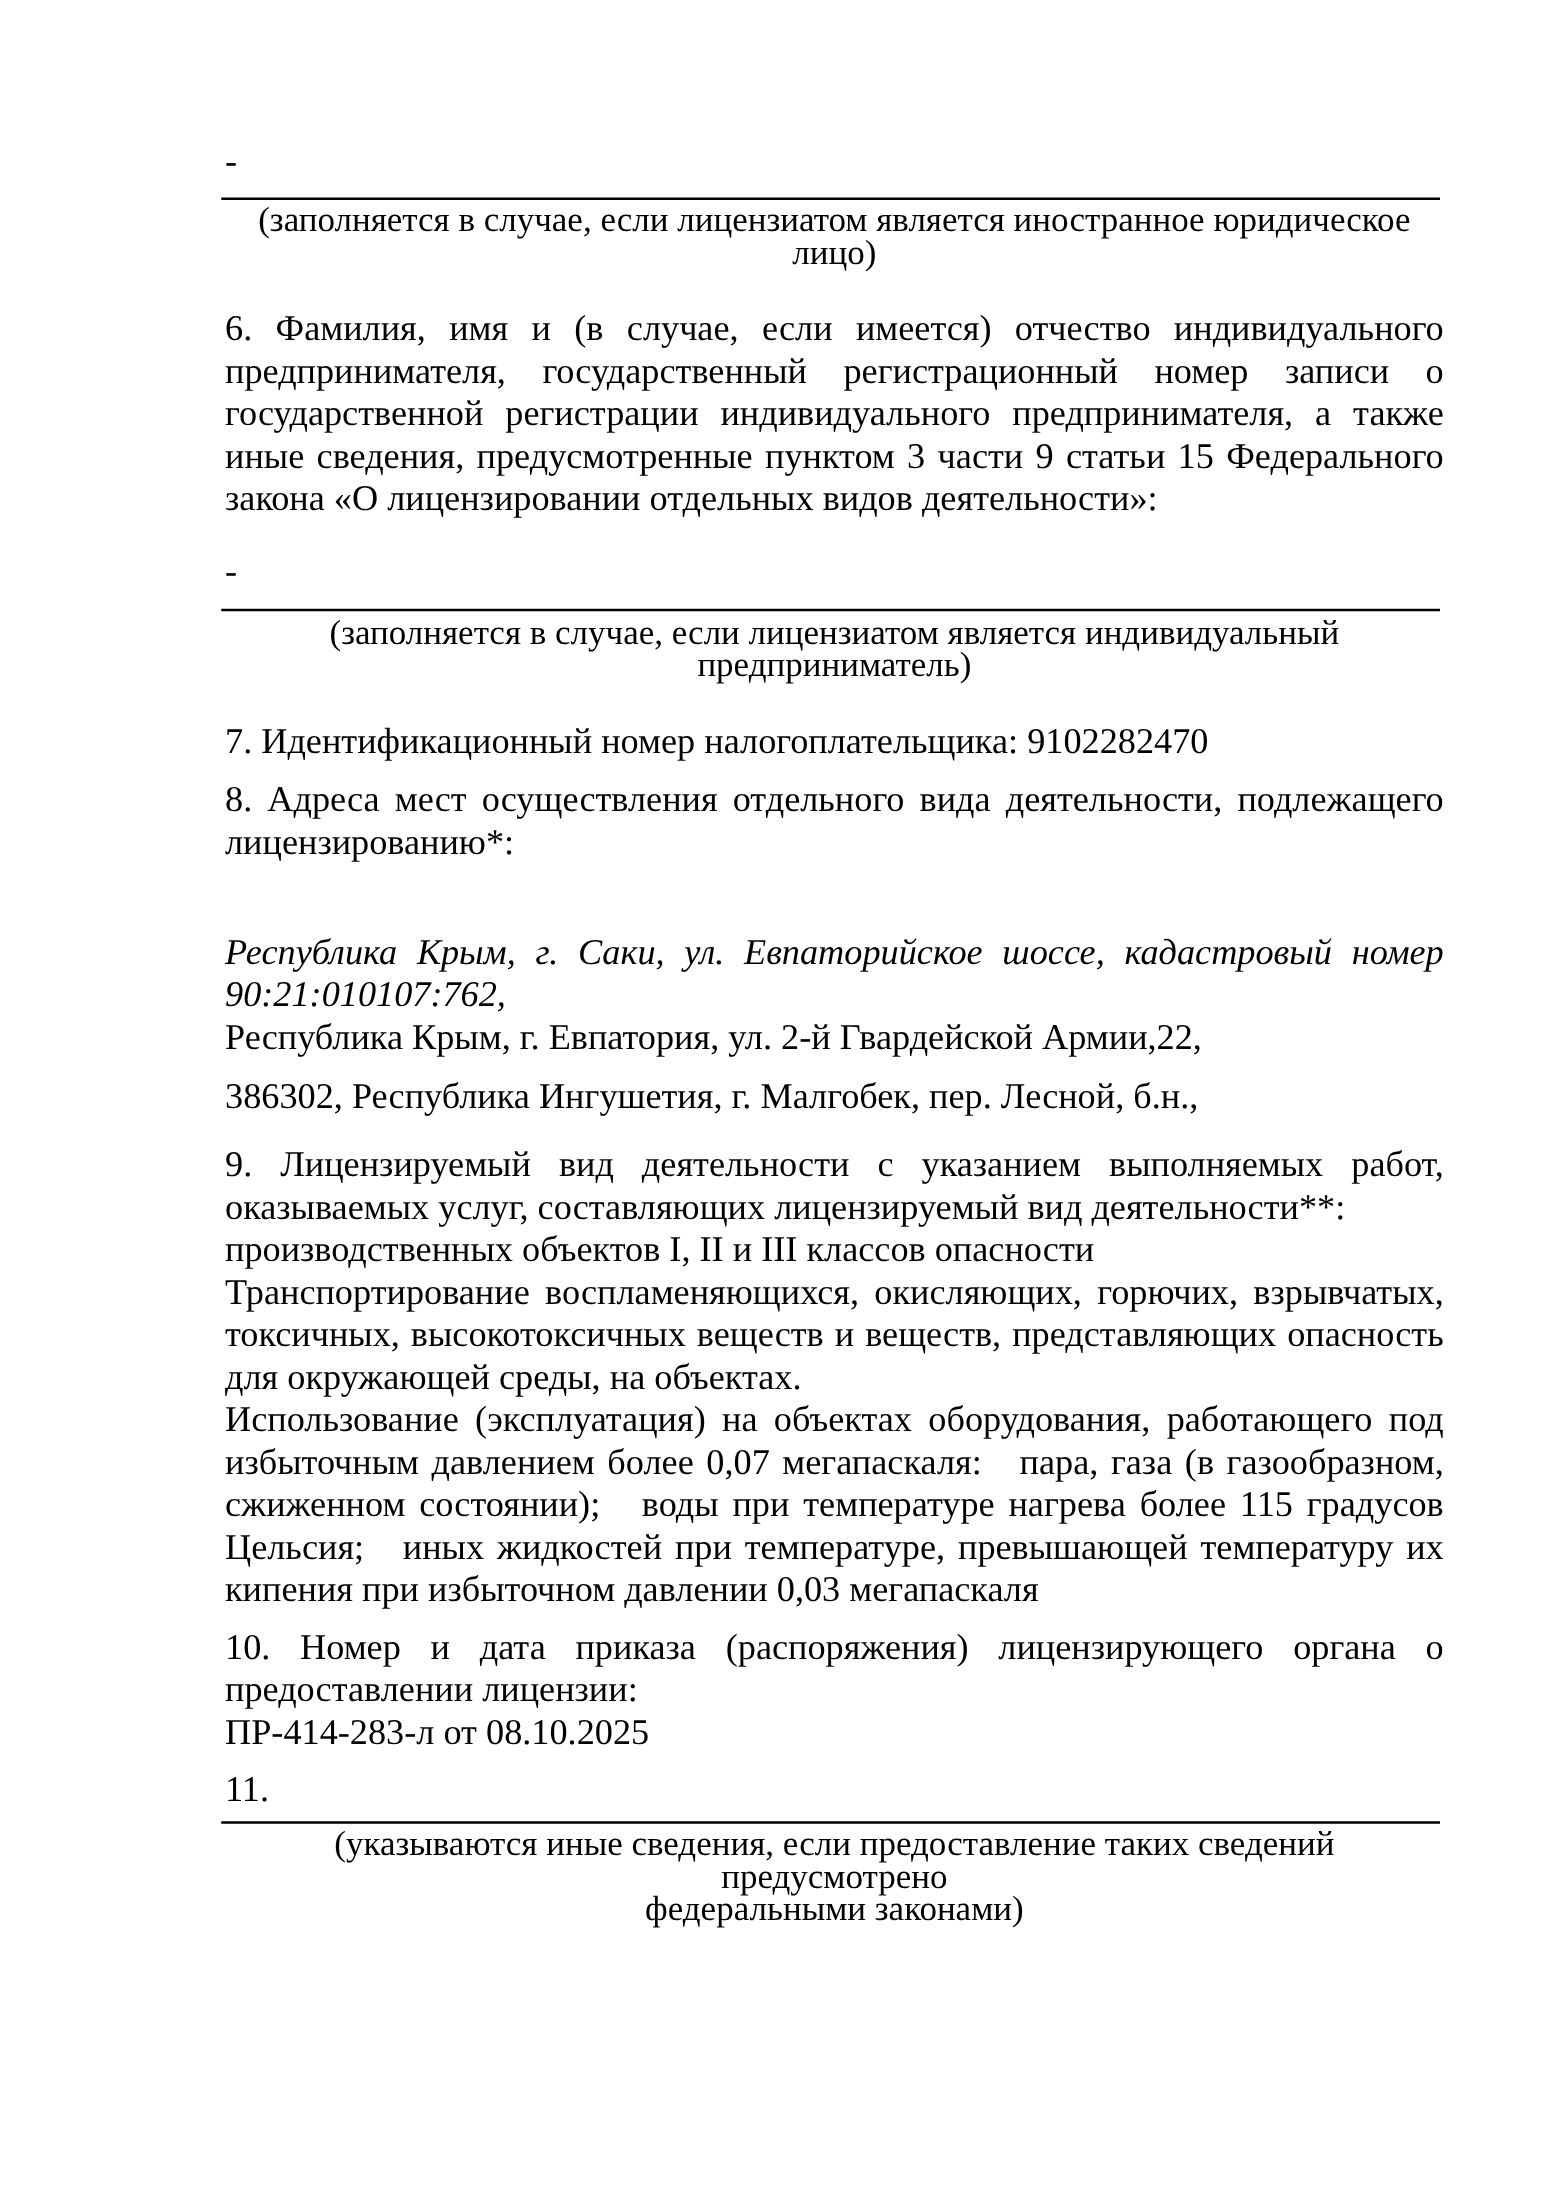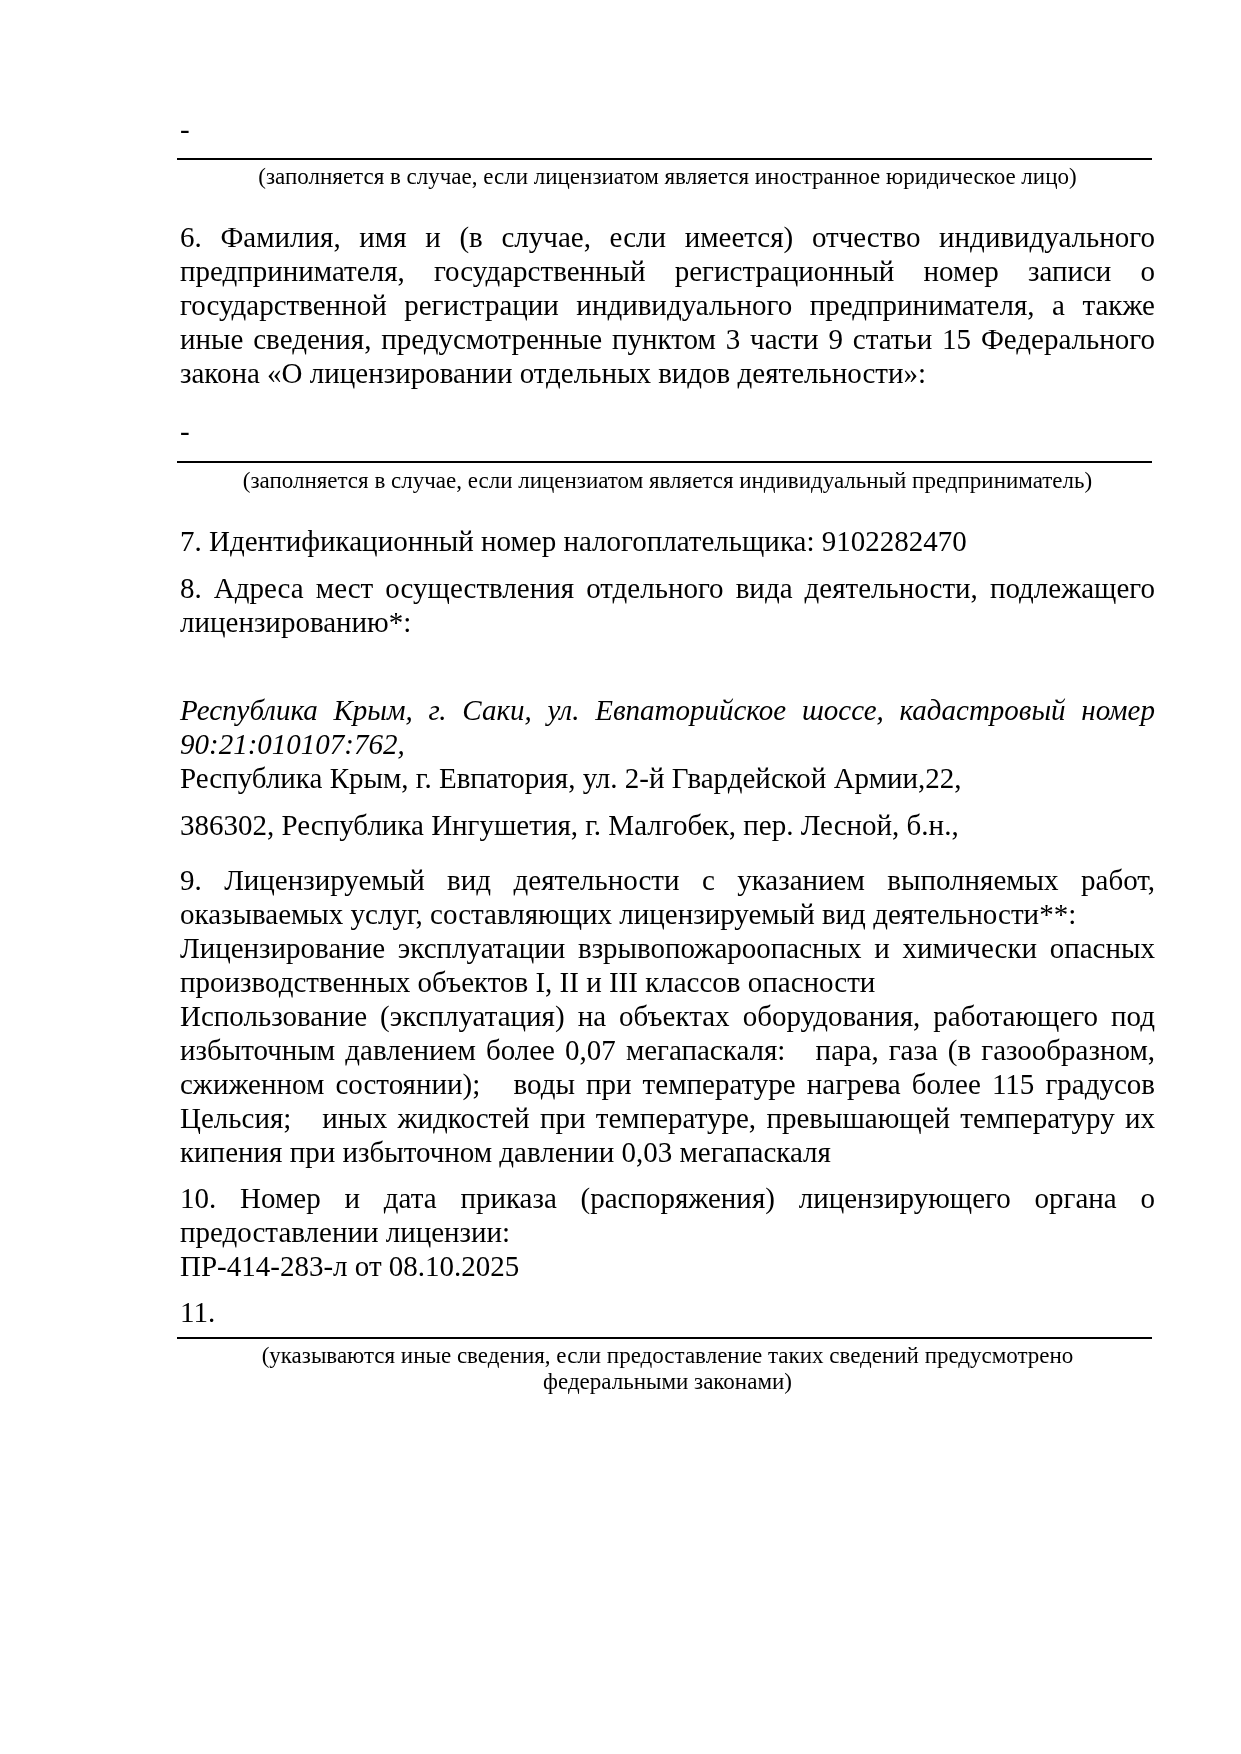--- a/index.html
+++ b/index.html
@@ -33,21 +33,21 @@
     line-height: 34px;
     white-space: pre-wrap;
     text-align: left;
   }
   .para .line.stretch {
     text-align: justify;
     text-align-last: justify;
   }
   
   .caption .line {
-    font-size: 23px;
+    font-size: 28px;
     line-height: 26px;
     text-align: center;
     white-space: pre-wrap;
   }
   
   .rule {
     height: 0;
     border: 0;
     border-top: 2px solid #000000;
     width: 100%;
@@ -118,22 +118,26 @@
         <div class="line" data-name="address-2-line-1">Республика Крым, г. Евпатория, ул. 2-й Гвардейской Армии,22,</div>
       </div>
       <div class="blk para" data-name="address-3">
         <div class="line" data-name="address-3-line-1">386302, Республика Ингушетия, г. Малгобек, пер. Лесной, б.н.,</div>
       </div>
       <div class="blk para" data-name="item-9">
         <div class="line stretch" data-name="item-9-line-1">9. Лицензируемый вид деятельности с указанием выполняемых работ,</div>
         <div class="line" data-name="item-9-line-2">оказываемых услуг, составляющих лицензируемый вид деятельности**:</div>
       </div>
       <div class="blk para" data-name="item-9-activity-1">
-        <div class="line stretch" data-name="item-9-activity-1-line-1">Лицензирование эксплуатации взрывопожароопасных и химически опасных</div>
         <div class="line" data-name="item-9-activity-1-line-2">производственных объектов I, II и III классов опасности</div>
+      </div>
+      <div class="blk para" data-name="item-9-activity-2">
+        <div class="line stretch" data-name="item-9-activity-2-line-1">Транспортирование воспламеняющихся, окисляющих, горючих, взрывчатых,</div>
+        <div class="line stretch" data-name="item-9-activity-2-line-2">токсичных, высокотоксичных веществ и веществ, представляющих опасность</div>
+        <div class="line" data-name="item-9-activity-2-line-3">для окружающей среды, на объектах.</div>
       </div>
       <div class="blk para" data-name="item-9-activity-3">
         <div class="line stretch" data-name="item-9-activity-3-line-1">Использование (эксплуатация) на объектах оборудования, работающего под</div>
         <div class="line stretch" data-name="item-9-activity-3-line-2">избыточным давлением более 0,07 мегапаскаля:&nbsp;&nbsp; пара, газа (в газообразном,</div>
         <div class="line stretch" data-name="item-9-activity-3-line-3">сжиженном состоянии);&nbsp;&nbsp; воды при температуре нагрева более 115 градусов</div>
         <div class="line stretch" data-name="item-9-activity-3-line-4">Цельсия;&nbsp;&nbsp; иных жидкостей при температуре, превышающей температуру их</div>
         <div class="line" data-name="item-9-activity-3-line-5">кипения при избыточном давлении 0,03 мегапаскаля</div>
       </div>
       <div class="blk para" data-name="item-10">
         <div class="line stretch" data-name="item-10-line-1">10. Номер и дата приказа (распоряжения) лицензирующего органа о</div>

